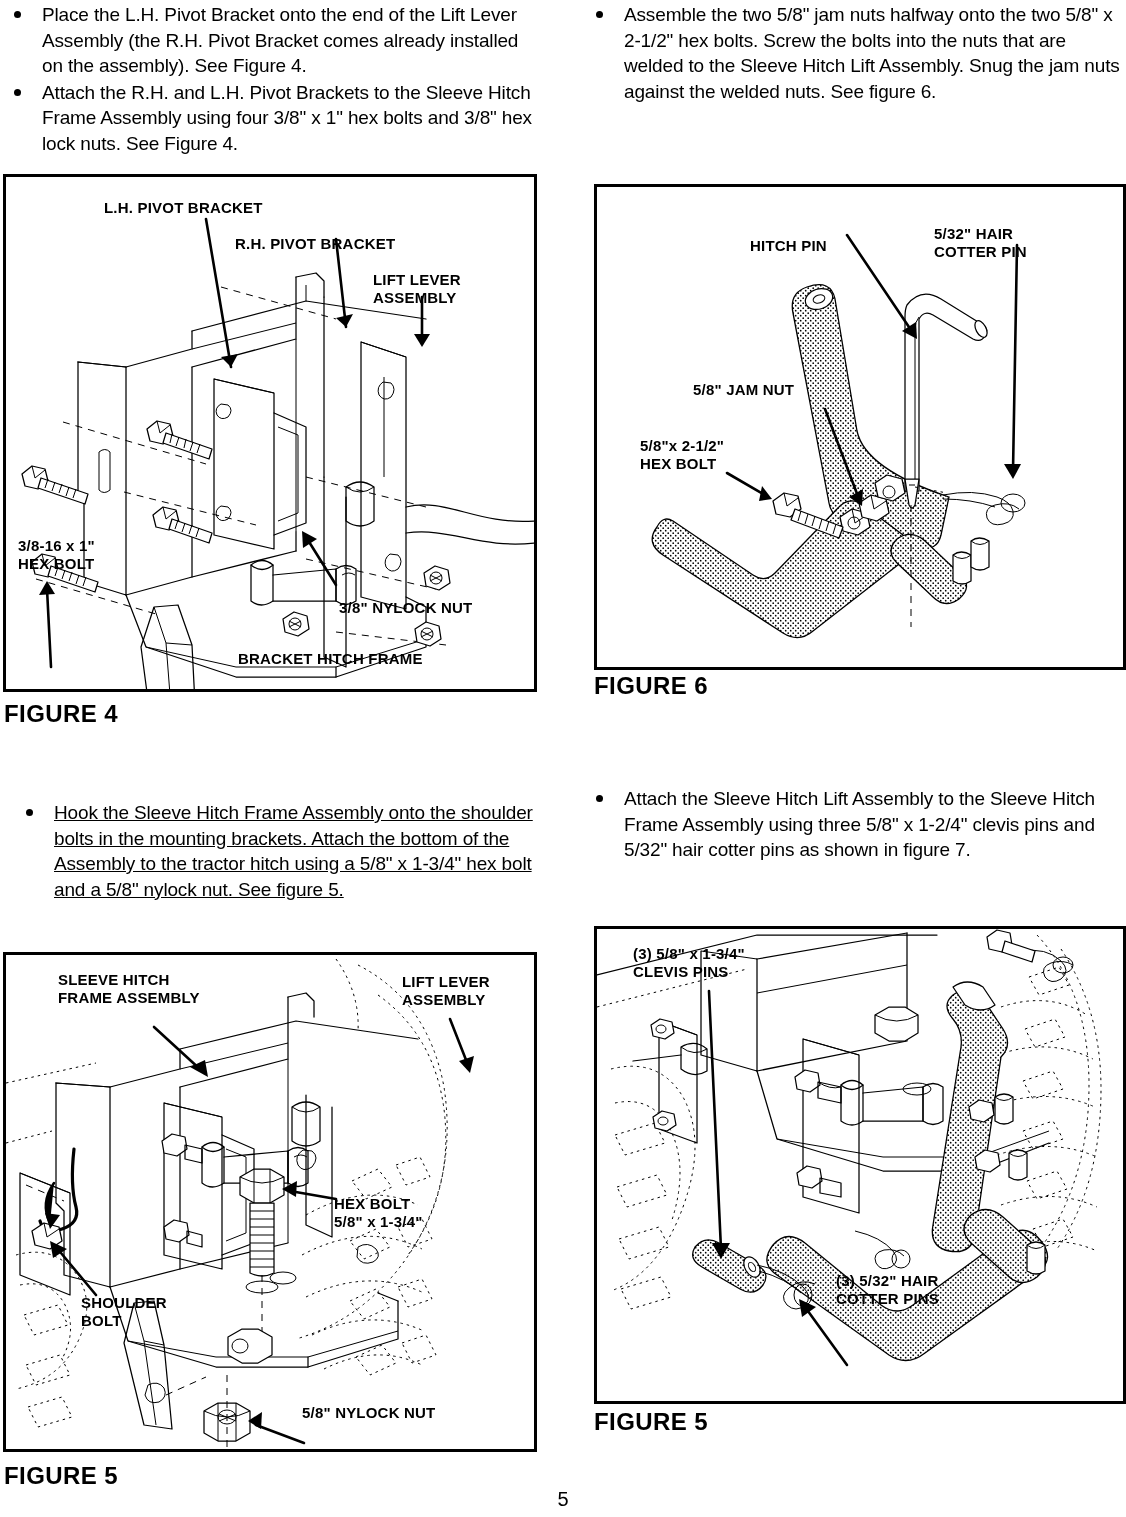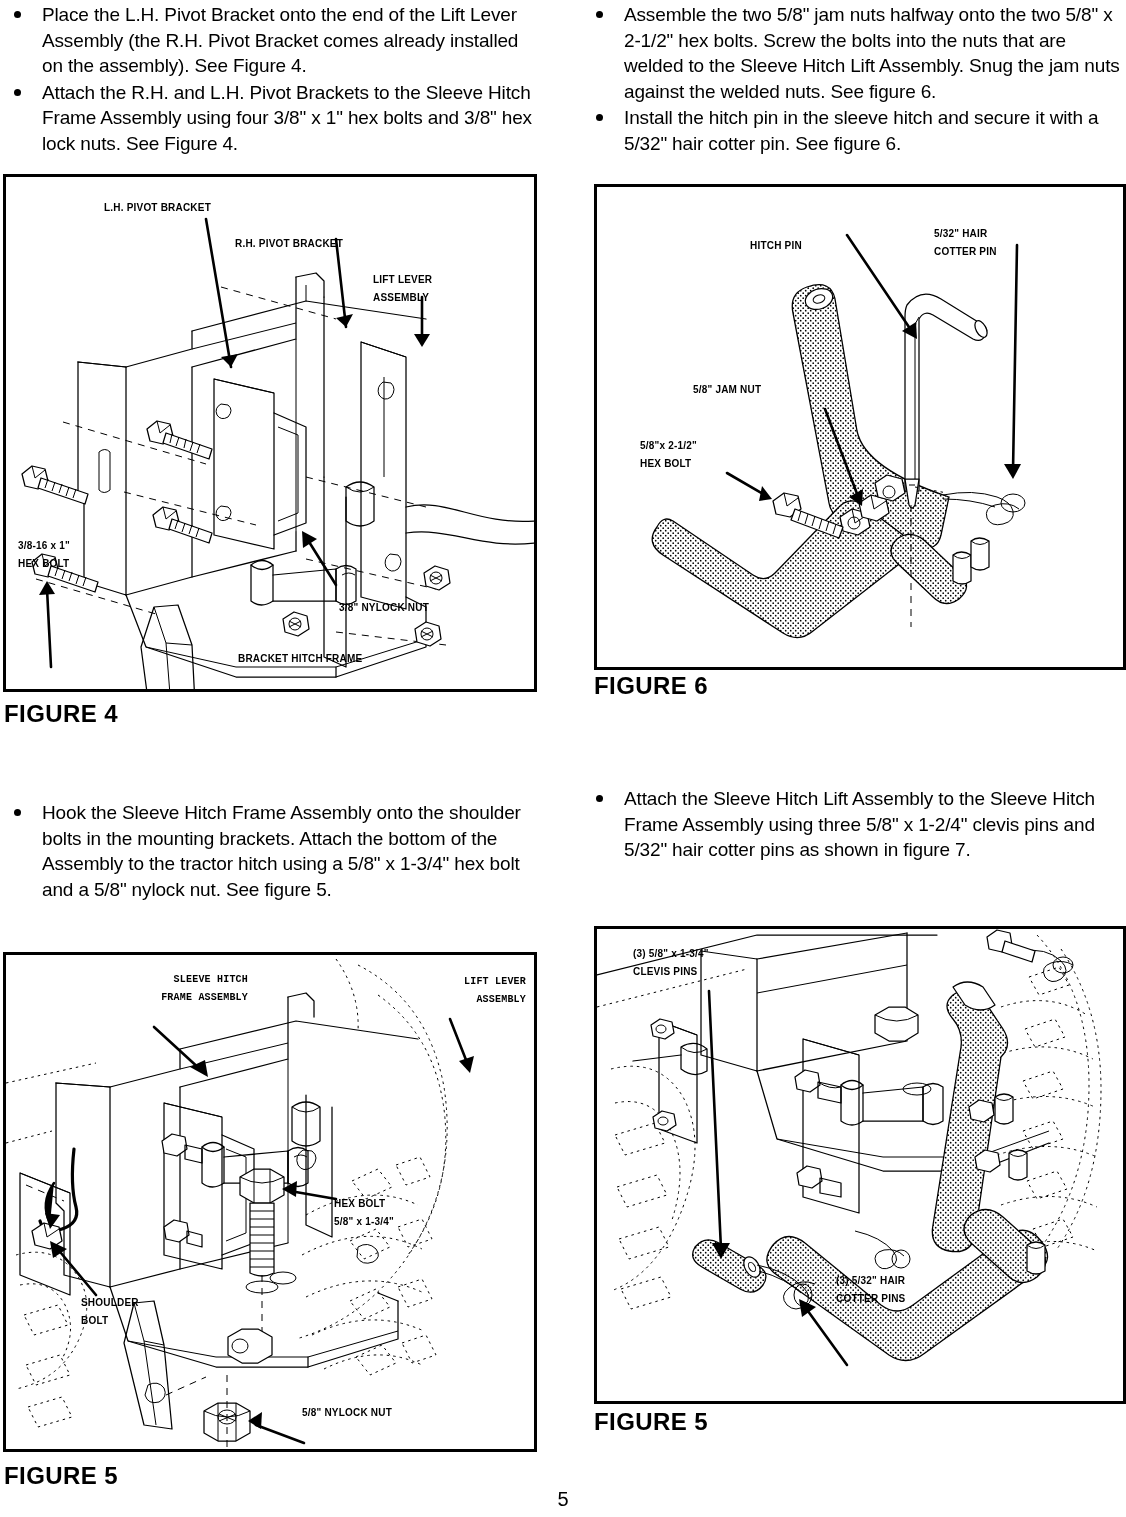--- a/index.html
+++ b/index.html
@@ -22,24 +22,24 @@
     position:absolute;left:10px;top:9px;width:7px;height:7px;
     background:#000;border-radius:50%;
   }
 
   
   .figbox{position:absolute;border:3.5px solid #000;background:#fff;overflow:hidden;}
   .figcap{position:absolute;font-size:24px;font-weight:bold;letter-spacing:0.4px;}
 
   
   .lbl{
-    position:absolute;font-size:10px;font-weight:bold;
+    position:absolute;font-size:15px;font-weight:bold;
     line-height:17.5px;letter-spacing:0.2px;white-space:pre;
   }
-  .lbl.c{text-align:right;font-family:Liberation Mono, monospace;}
+  .lbl.c{text-align:left;}
 
   svg.art{position:absolute;left:0;top:0;display:block;}
   svg.art .ln{fill:none;stroke:#000;stroke-width:1.25;stroke-linejoin:round;stroke-linecap:round;}
   svg.art .thin{fill:none;stroke:#000;stroke-width:1;}
   svg.art .dash{fill:none;stroke:#000;stroke-width:1;stroke-dasharray:7 6;}
   svg.art .dot{fill:none;stroke:#000;stroke-width:1;stroke-dasharray:2.5 4;}
   svg.art .ar{fill:#000;stroke:#000;stroke-width:2.6;stroke-linecap:round;}
   svg.art .arhead{fill:#000;}
   svg.art .wht{fill:#fff;stroke:#000;stroke-width:1.25;stroke-linejoin:round;}
 
@@ -65,24 +65,20 @@
       </li>
     </ul>
   </div>
 
   <div class="instr" style="left:586px;top:2px;width:540px;">
     <ul>
       <li>
         <span class="bullet"></span>
         <span>Assemble the two 5/8" jam nuts halfway onto the two 5/8" x 2-1/2" hex bolts. Screw the bolts into the nuts that are welded to the Sleeve Hitch Lift Assembly. Snug the jam nuts against the welded nuts. See figure 6.</span>
       </li>
-      <li>
-        <span class="bullet"></span>
-        <span>Install the hitch pin in the sleeve hitch and secure it with a 5/32" hair cotter pin. See figure 6.</span>
-      </li>
     </ul>
   </div>
 
   <div class="figbox" style="left:3px;top:174px;width:528px;height:512px;">
     <svg class="art" width="528" height="512" viewBox="0 0 528 512">
 
       <path class="dash" d="M57 245 L200 287"></path>
       <path class="dash" d="M118 315 L250 348"></path>
       <path class="dash" d="M30 402 L150 437"></path>
       <path class="dash" d="M215 110 L330 142"></path>
@@ -306,21 +302,21 @@
 
     <div class="lbl" style="left:153px;top:50px;">HITCH PIN</div>
     <div class="lbl" style="left:337px;top:38px;">5/32" HAIR
 COTTER PIN</div>
     <div class="lbl" style="left:96px;top:194px;">5/8" JAM NUT</div>
     <div class="lbl" style="left:43px;top:250px;">5/8"x 2-1/2"
 HEX BOLT</div>
   </div>
   <div class="figcap" style="left:594px;top:672px;">FIGURE 6</div>
 
-  <div class="instr" style="left:4px;top:800px;width:540px;">
+  <div class="instr" style="left:16px;top:800px;width:540px;text-decoration:underline;">
     <ul>
       <li>
         <span class="bullet"></span>
         <span>Hook the Sleeve Hitch Frame Assembly onto the shoulder bolts in the mounting brackets. Attach the bottom of the Assembly to the tractor hitch using a 5/8" x 1-3/4" hex bolt and a 5/8" nylock nut. See figure 5.</span>
       </li>
     </ul>
   </div>
 
   <div class="instr" style="left:586px;top:786px;width:544px;">
     <ul>

